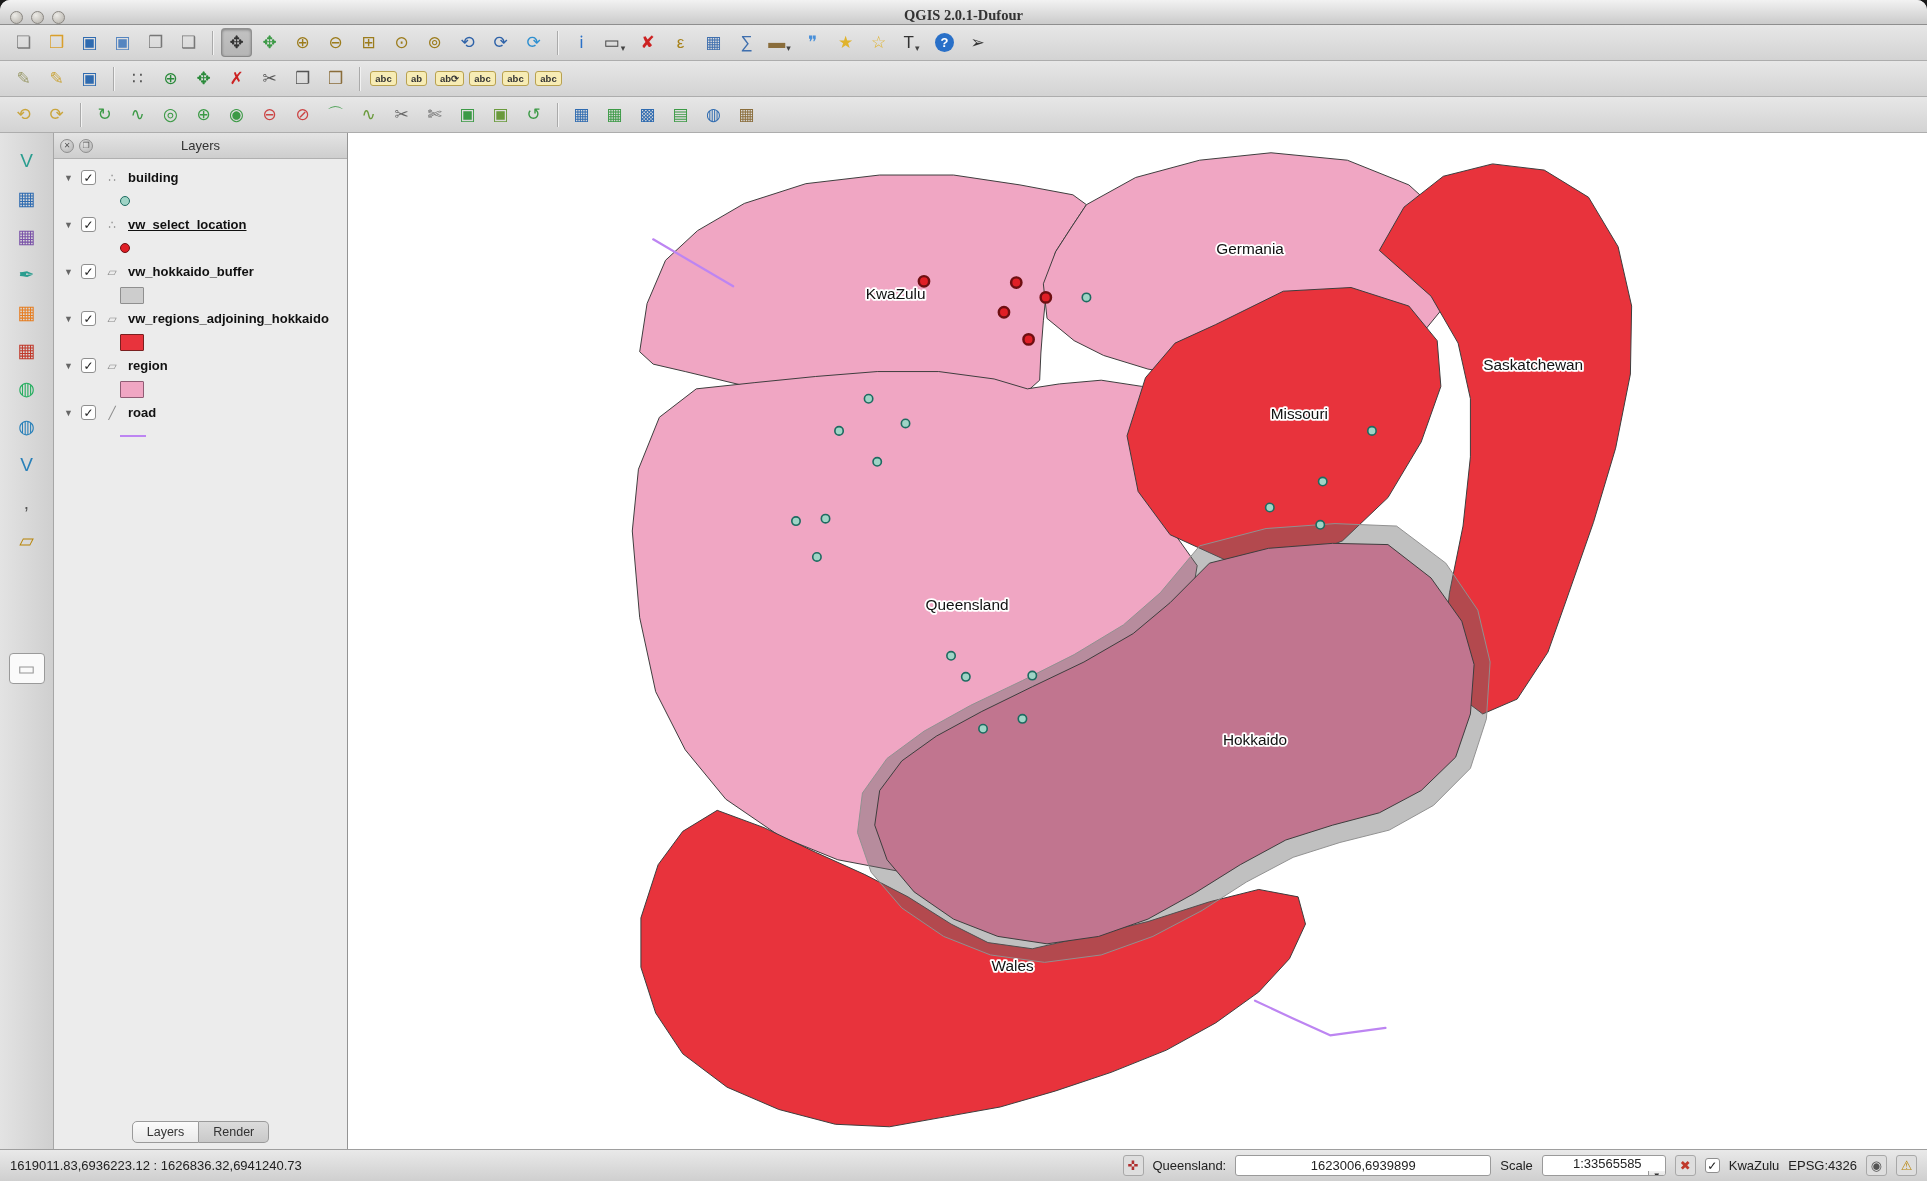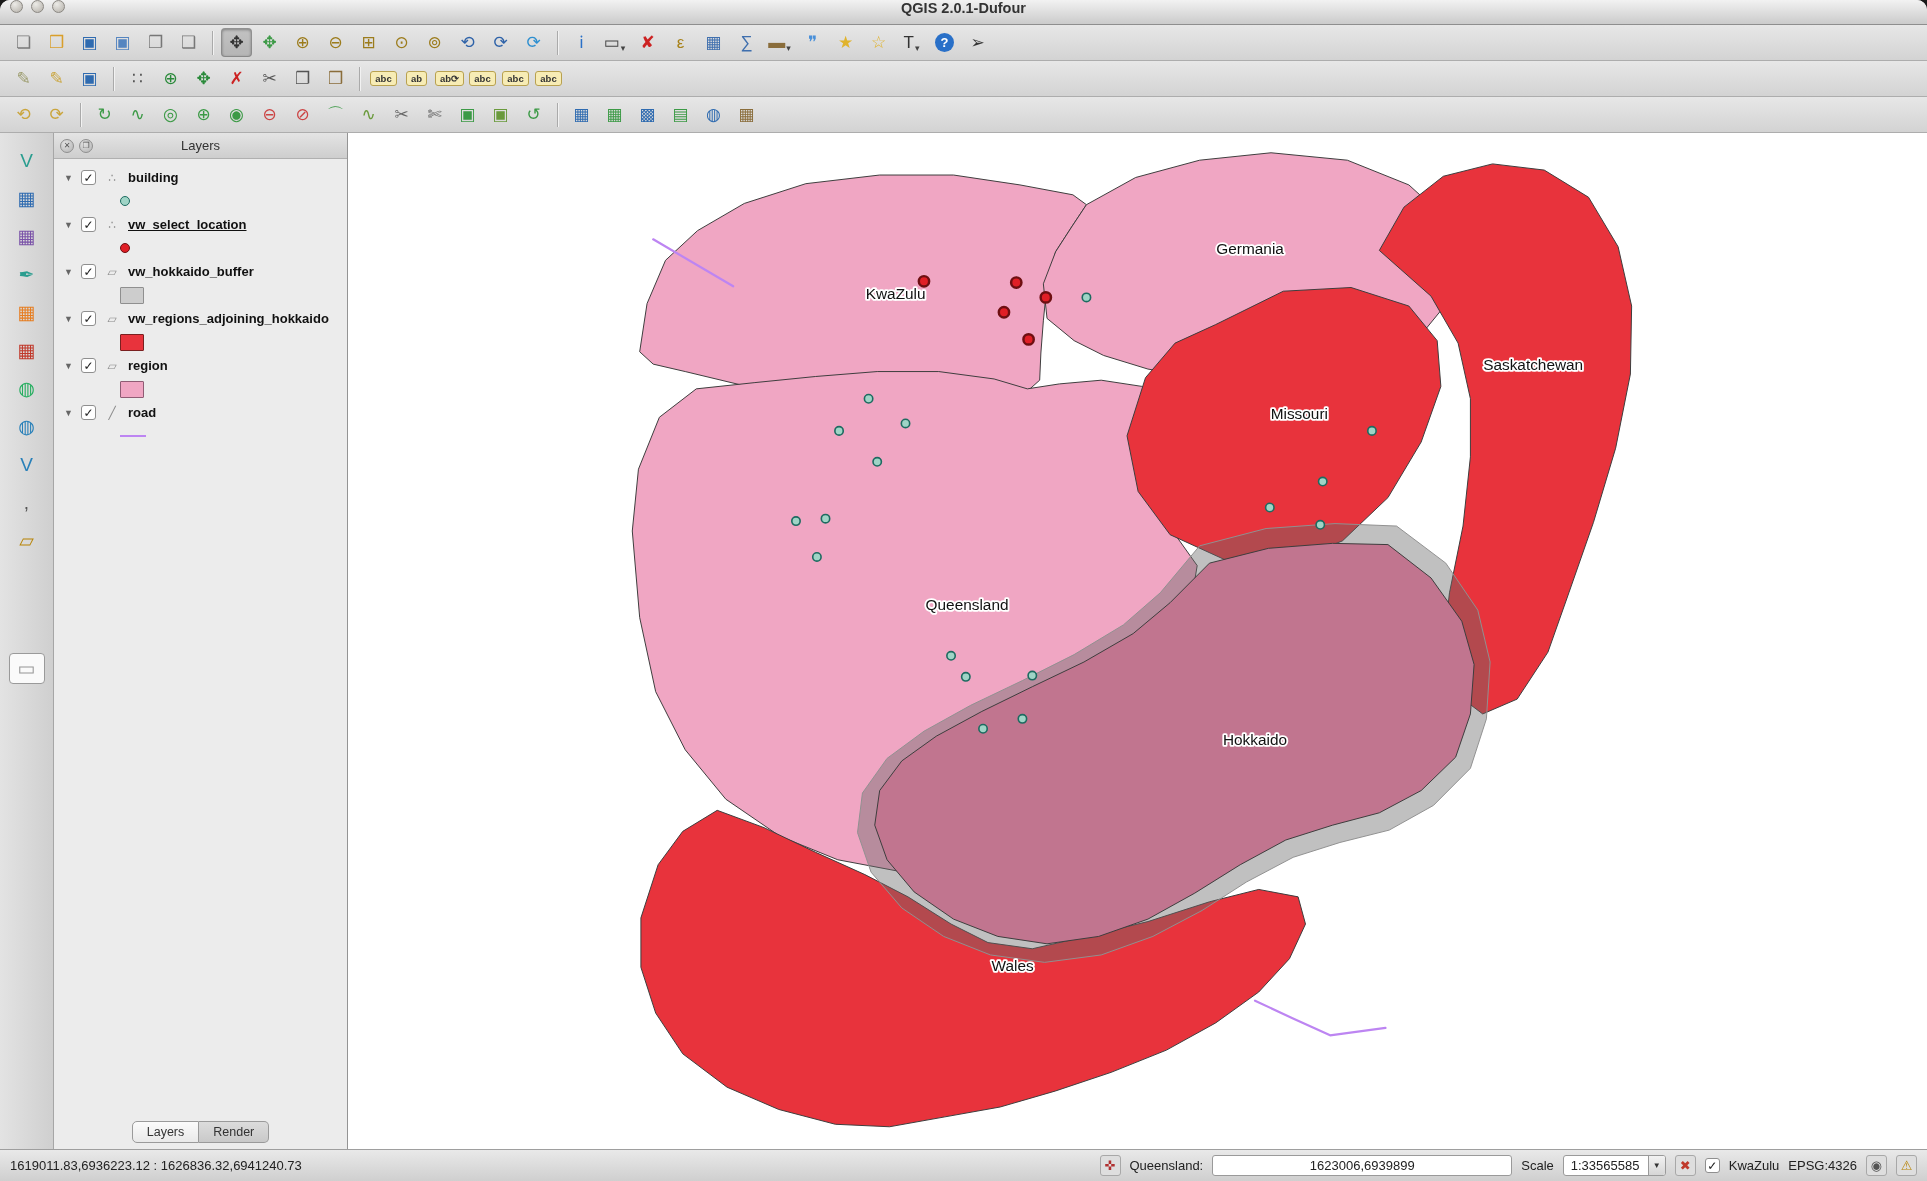--- a/index.html
+++ b/index.html
@@ -3,21 +3,21 @@
 <meta charset="utf-8">
 <style>
   * { box-sizing: border-box; margin: 0; padding: 0; }
   html,body { width:1927px; height:1181px; background:#1a1a1a; overflow:hidden;
               font-family:"Liberation Sans", sans-serif; }
   .window { position:absolute; inset:0; background:#e6e6e6; border-radius:10px 10px 0 0; overflow:hidden;
             display:flex; flex-direction:column; }
 
   
   .titlebar { height:25px; flex:0 0 25px; background:linear-gradient(#f2f2f2,#cbcbcb);
-              border-bottom:1px solid #8e8e8e; position:relative; display:flex; align-items:flex-start; }
+              border-bottom:1px solid #8e8e8e; position:relative; display:flex; align-items:flex-end;font-family:Liberation Serif, serif; }
   .traffic { display:flex; gap:8px; margin-left:10px; z-index:2; }
   .tl { width:13px; height:13px; border-radius:50%; border:1px solid #8a8782;
         background:radial-gradient(circle at 35% 30%, #ecebe7, #b3afa8); }
   .win-title { position:absolute; left:0; right:0; text-align:center; font-size:14.5px; color:#333;
                font-weight:600; }
 
   
   .toolbar { height:36px; flex:0 0 36px; background:linear-gradient(#e7e7e7,#d3d3d3);
              border-bottom:1px solid #adadad; display:flex; align-items:center; padding:0 8px; gap:2px; }
   .tb-btn { min-width:31px; height:29px; display:flex; align-items:center; justify-content:center;
@@ -79,24 +79,24 @@
   .road-line { fill:none; stroke-width:1.8; stroke-linecap:round; stroke-linejoin:round; }
   .map-label { font-family:"Liberation Sans",sans-serif; font-size:12.5px; fill:#111;
                text-anchor:middle; paint-order:stroke; stroke:#ffffff; stroke-width:3px;
                stroke-linejoin:round; }
 
   
   .statusbar { height:32px; flex:0 0 32px; background:linear-gradient(#e9e9e9,#cfcfcf);
                border-top:1px solid #9e9e9e; display:flex; align-items:center; padding:0 10px;
                gap:9px; font-size:13px; color:#222; }
   .extents { margin-right:auto; }
-  .sb-input { width:300px; height:21px; border:1px solid #9a9a9a; border-radius:3px; background:#fff;
+  .sb-input { width:256px; height:21px; border:1px solid #9a9a9a; border-radius:3px; background:#fff;
               text-align:center; font-size:13px; font-family:inherit; color:#222; }
-  .sb-combo { width:103px; height:21px; background:#fff; border:1px solid #9a9a9a; border-radius:3px;
-              display:flex; align-items:center; padding-left:7px; overflow:hidden; }
+  .sb-combo { width:124px; height:21px; background:#fff; border:1px solid #9a9a9a; border-radius:3px;
+              display:flex; align-items:center; padding-left:7px; overflow:hidden;flex-direction:column; }
   .combo-caret { margin-left:auto; width:17px; height:100%; background:linear-gradient(#f2f2f2,#d6d6d6);
                  border-left:1px solid #9a9a9a; display:flex; align-items:center; justify-content:center;
                  font-size:8px; color:#333; }
   .sb-check { width:15px; height:15px; background:#fff; border:1px solid #8f8f8f; border-radius:3px;
               font-size:12px; line-height:1; display:flex; align-items:center; justify-content:center; }
   .sb-icon { width:21px; height:21px; border-radius:3px; display:flex; align-items:center;
              justify-content:center; font-size:13px; background:#dedede; border:1px solid #a8a8a8; }
 </style>
 </head>
 <body>

